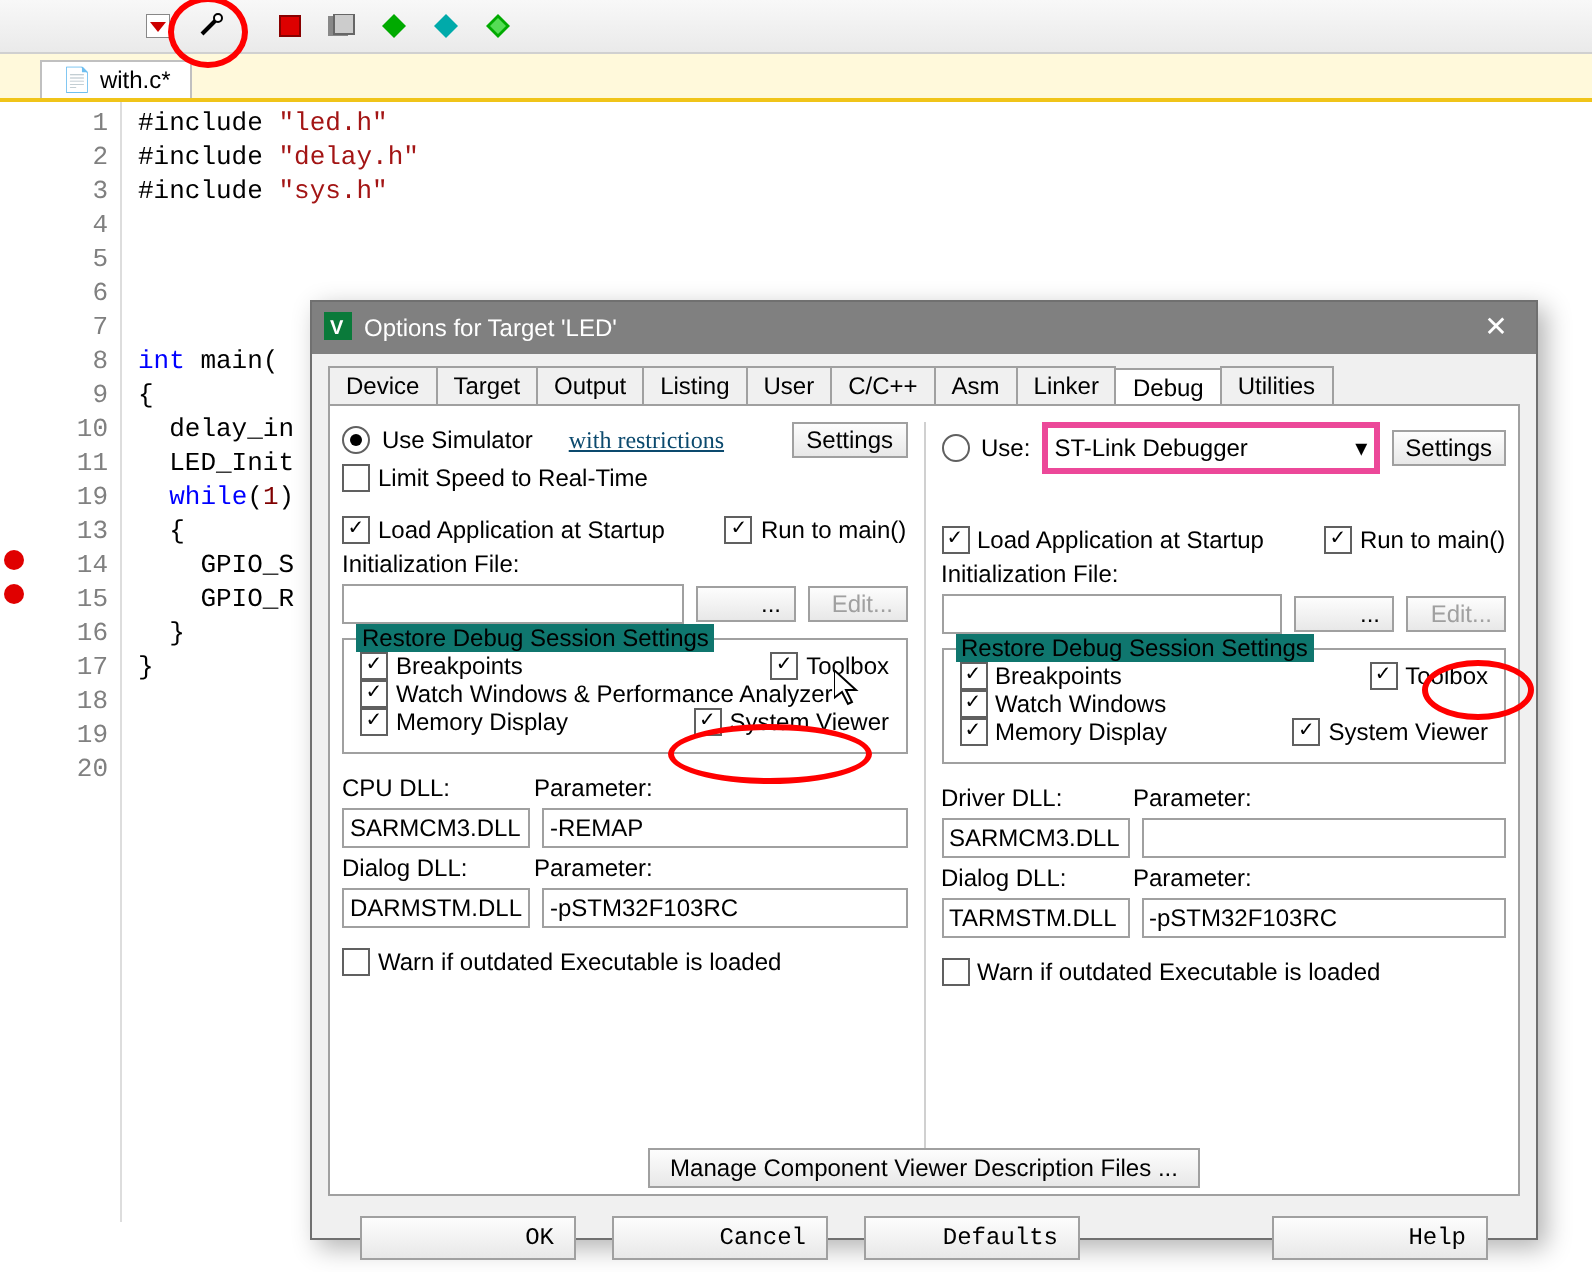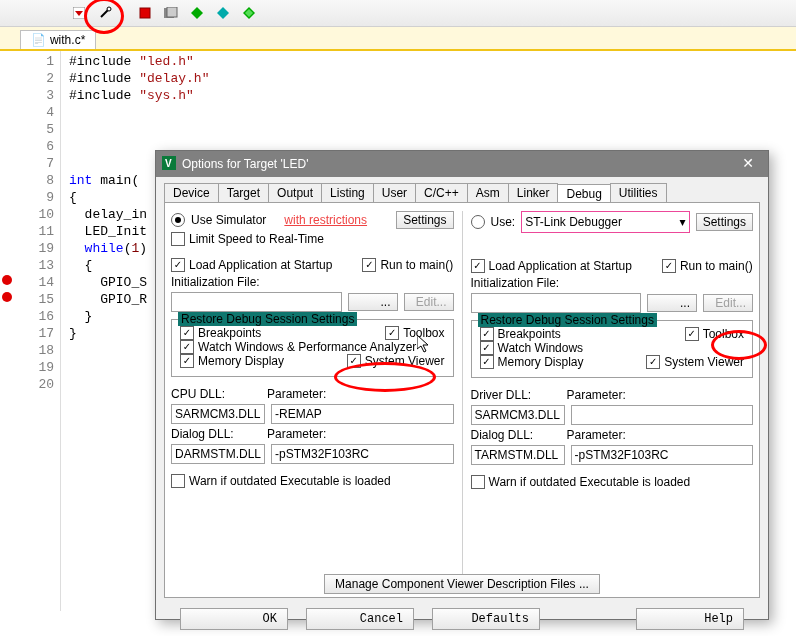--- a/index.html
+++ b/index.html
@@ -133,21 +133,21 @@
 .btn.disabled { color:#a0a0a0; }
 .txt {
   border:1px solid #a0a0a0;
   background:#fff;
   height:18px;
   padding:0 3px;
   font-size:12px;
   line-height:18px;
 }
 .sel {
-  border:1px solid #ec4899;
+  border:3px solid #ec4899;
   background:#fff;
   height:20px;
   padding:0 3px;
   font-size:12px;
   line-height:20px;
   display:flex; align-items:center; justify-content:space-between;
 }
 .chk { display:inline-flex; align-items:center; gap:4px; font-size:12px; }
 .chkbox { width:12px; height:12px; border:1px solid #606060; background:#fff; display:inline-flex; align-items:center; justify-content:center; font-size:10px; line-height:10px; color:#000; }
 .chkbox.on::after { content:"✓"; }
@@ -157,21 +157,21 @@
   border:1px solid #a0a0a0;
   padding:6px 8px 8px 8px;
   position:relative;
   margin-top:4px;
 }
 .group > .legend {
   position:absolute; top:-8px; left:6px;
   background:#0f766e; padding:0 3px;
   font-size:12px;
 }
-.link { color:#ef4444; text-decoration:underline; }
+.link { color:#0c4a6e; text-decoration:underline;font-family:Liberation Serif, serif; }
 .divider {
   width:1px; background:#d0d0d0;
   margin:0 4px;
 }
 .btnbar {
   display:flex; justify-content:center; gap:18px;
   padding:10px 0;
 }
 .btn.main { min-width:86px; padding:3px 10px; font-family:"Courier New",monospace; }
 </style>

